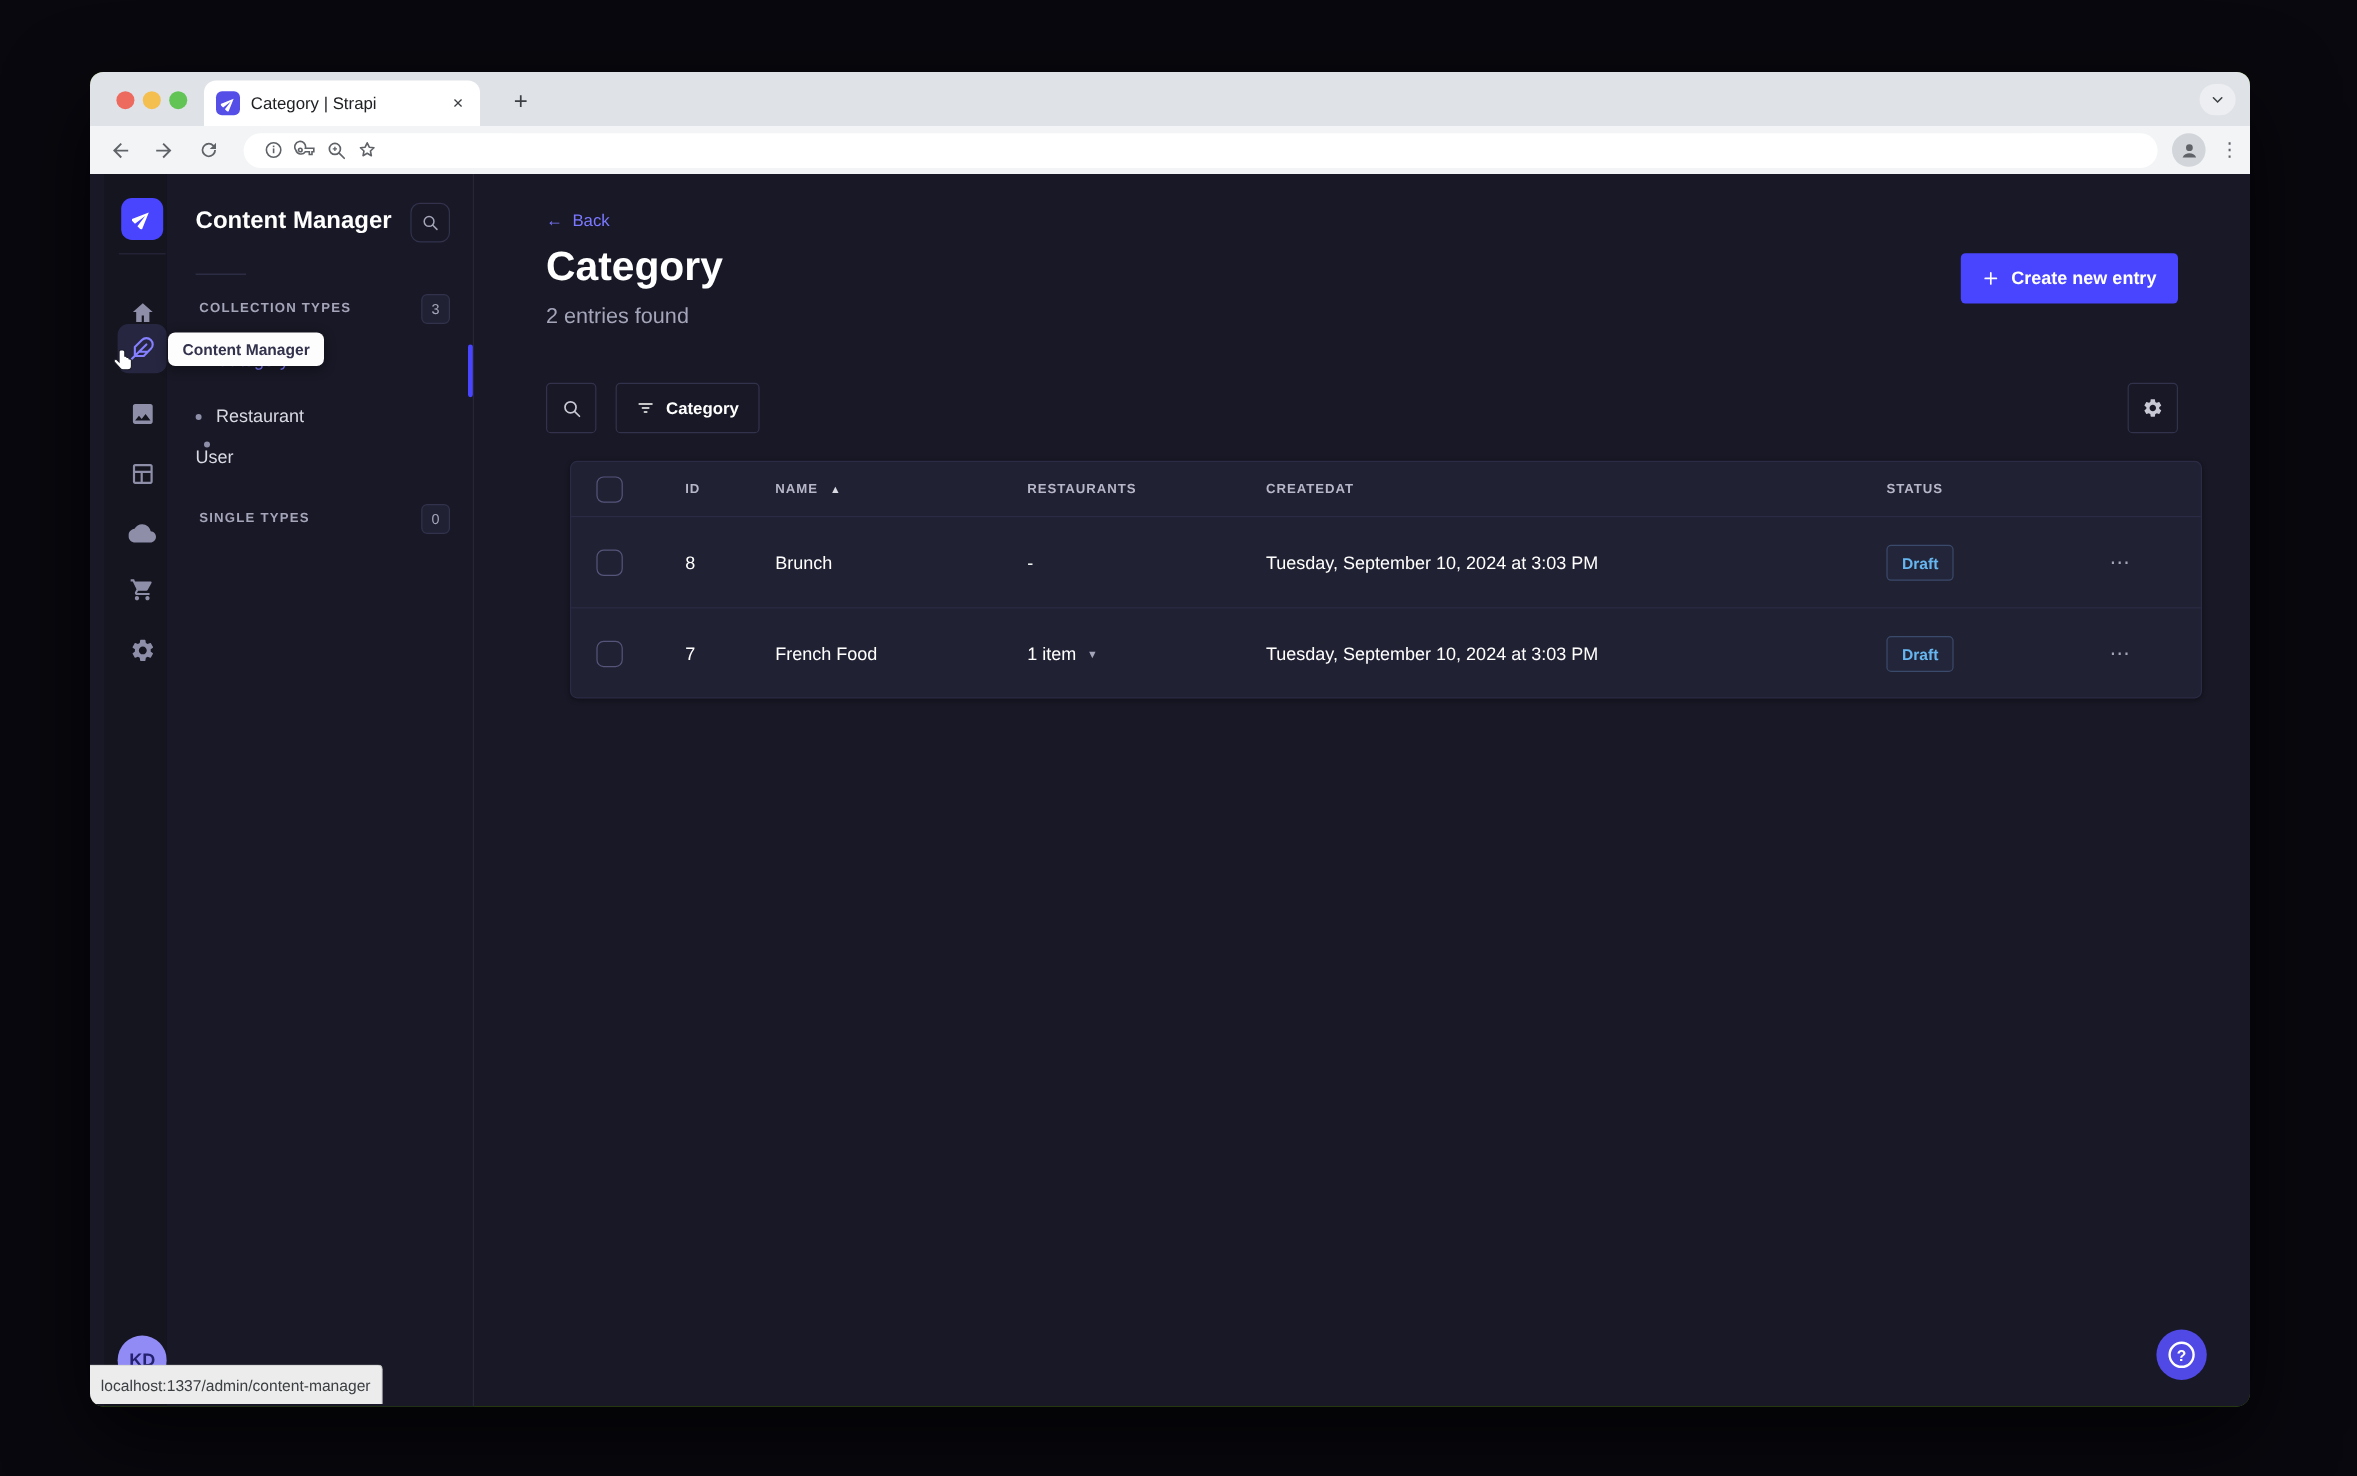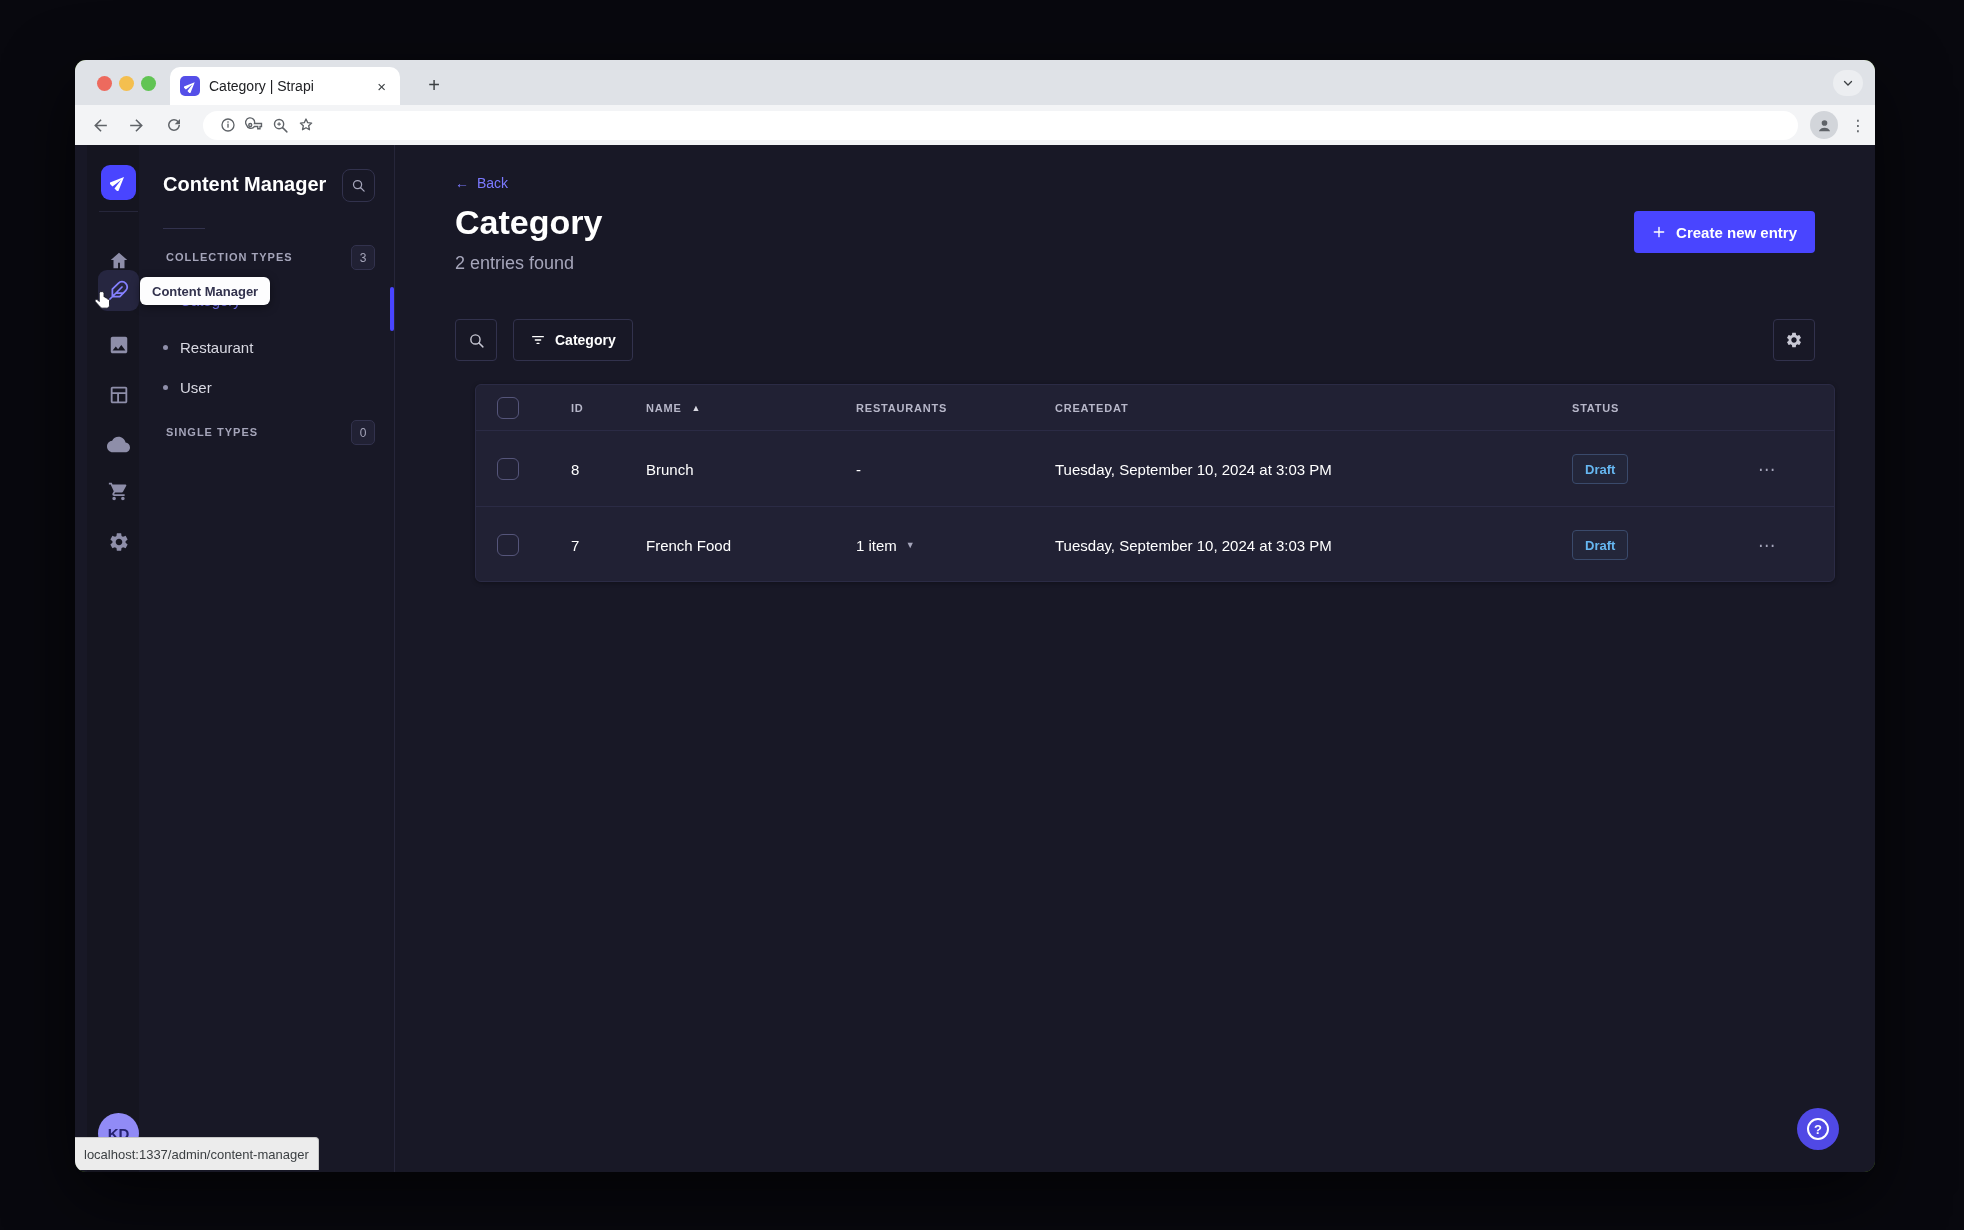--- a/index.html
+++ b/index.html
@@ -228,21 +228,21 @@
         <div class="section-badge" style="top:100px;">3</div>
 
         <div class="panel-item active" style="top:136px;">
           <span class="bullet"></span>
           <span>Category</span>
         </div>
         <div class="panel-item" style="top:183px;">
           <span class="bullet"></span>
           <span>Restaurant</span>
         </div>
-        <div class="panel-item" style="top:223px;">
+        <div class="panel-item" style="top:223px;flex-direction:column;">
           <span class="bullet"></span>
           <span>User</span>
         </div>
 
         <div class="section-label" style="top:281px;">SINGLE TYPES</div>
         <div class="section-badge" style="top:275px;">0</div>
 
         <div class="active-indicator"></div>
         <div class="cm-tooltip">Content Manager</div>
       </div>

